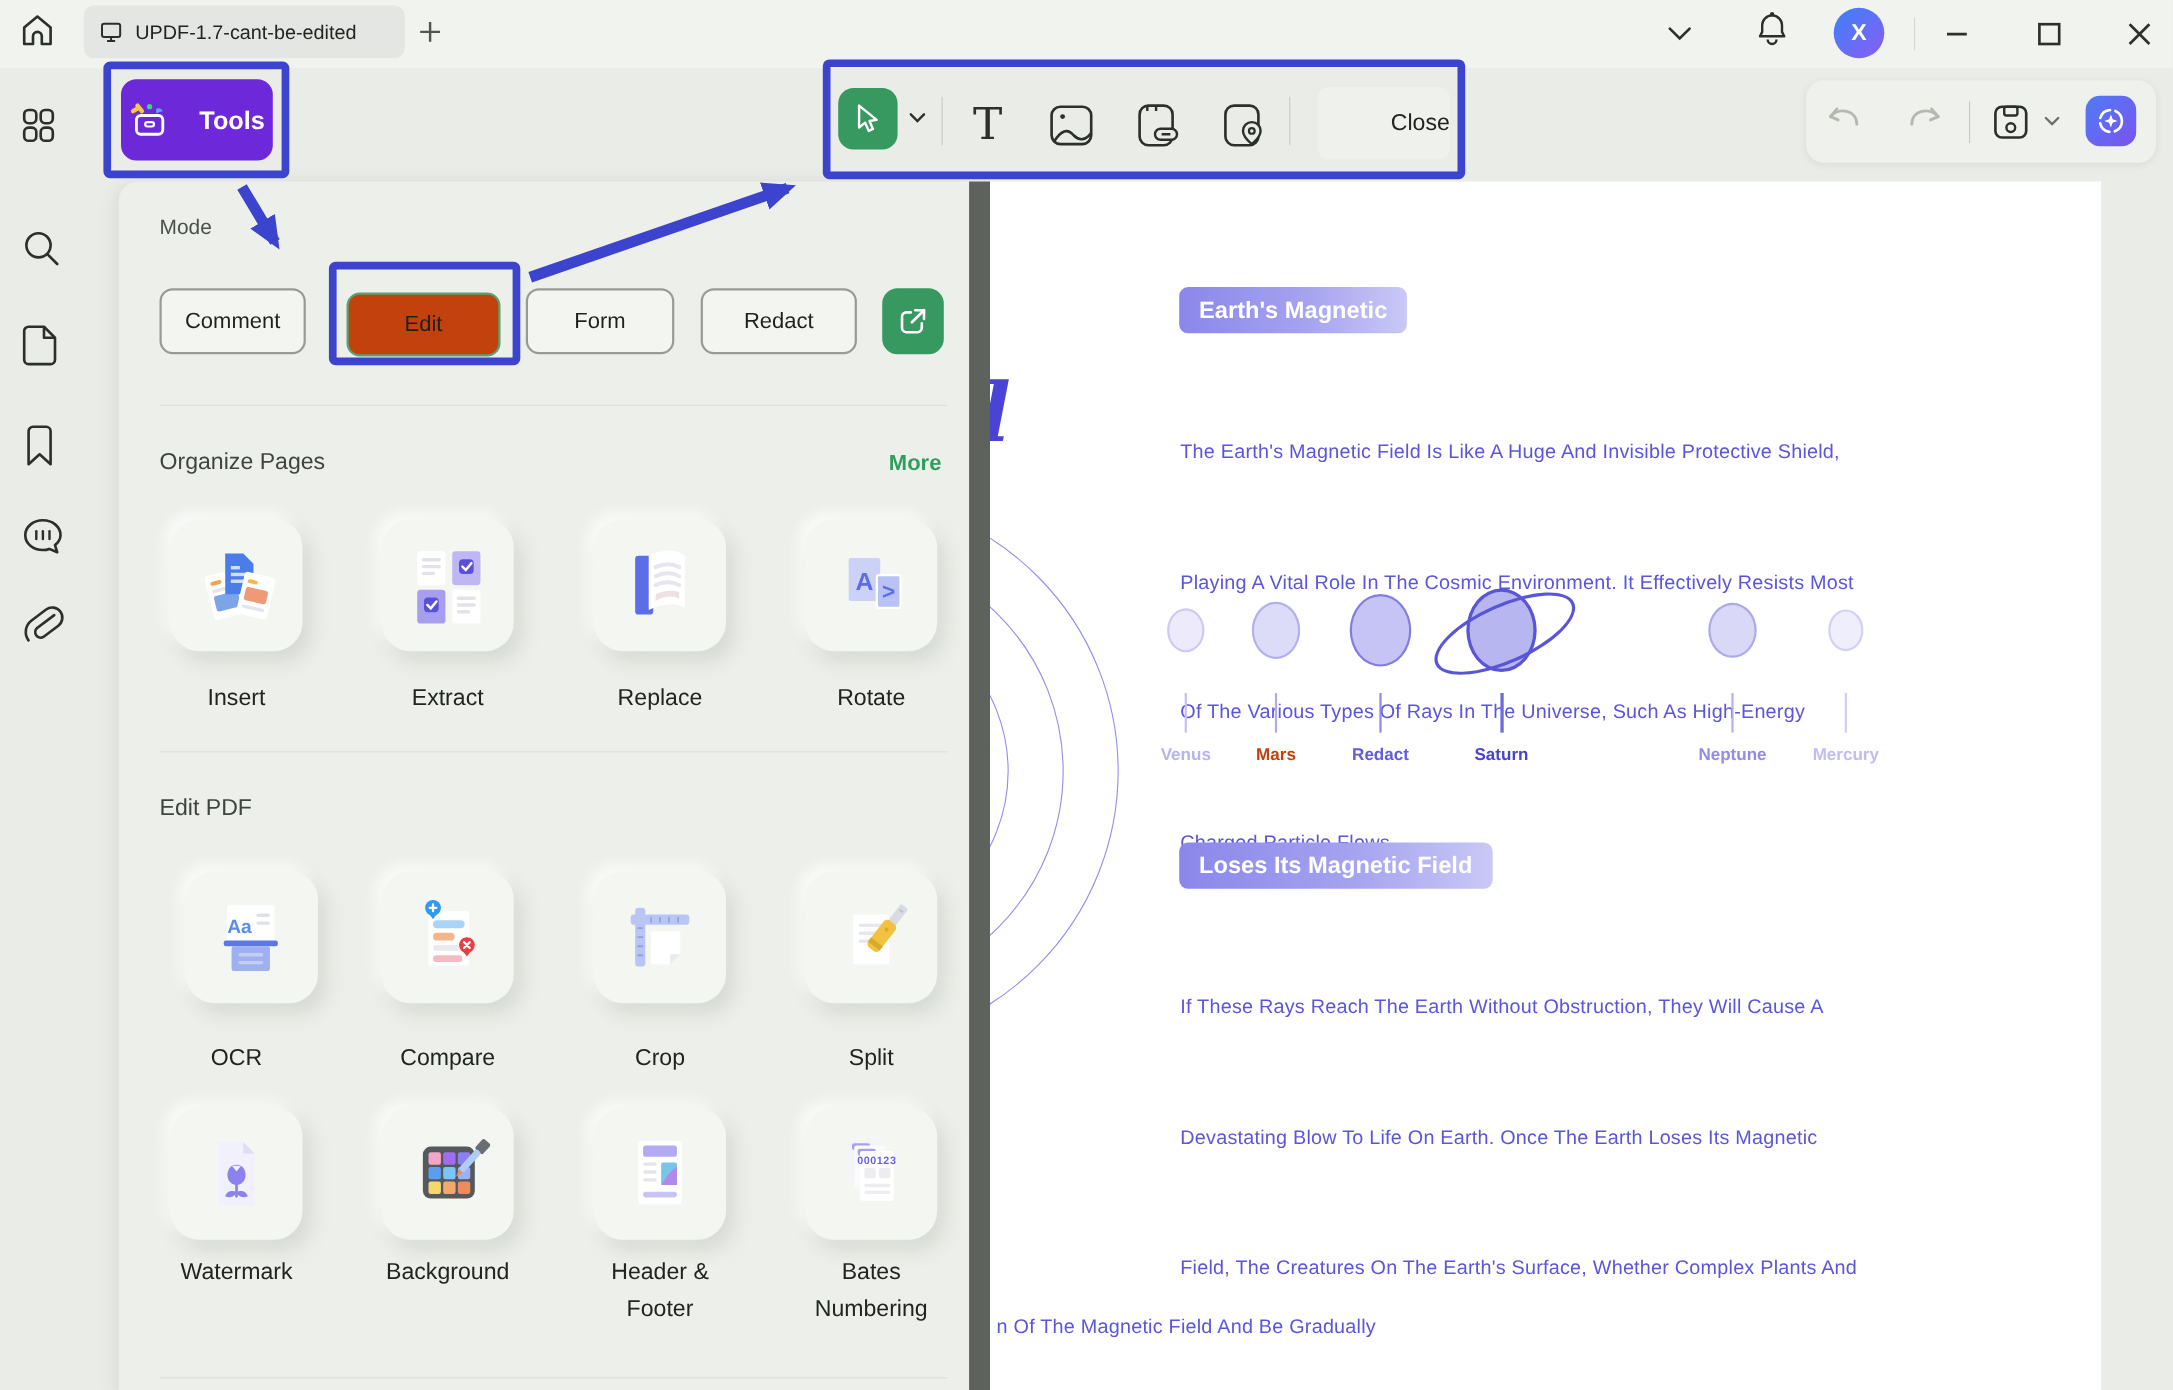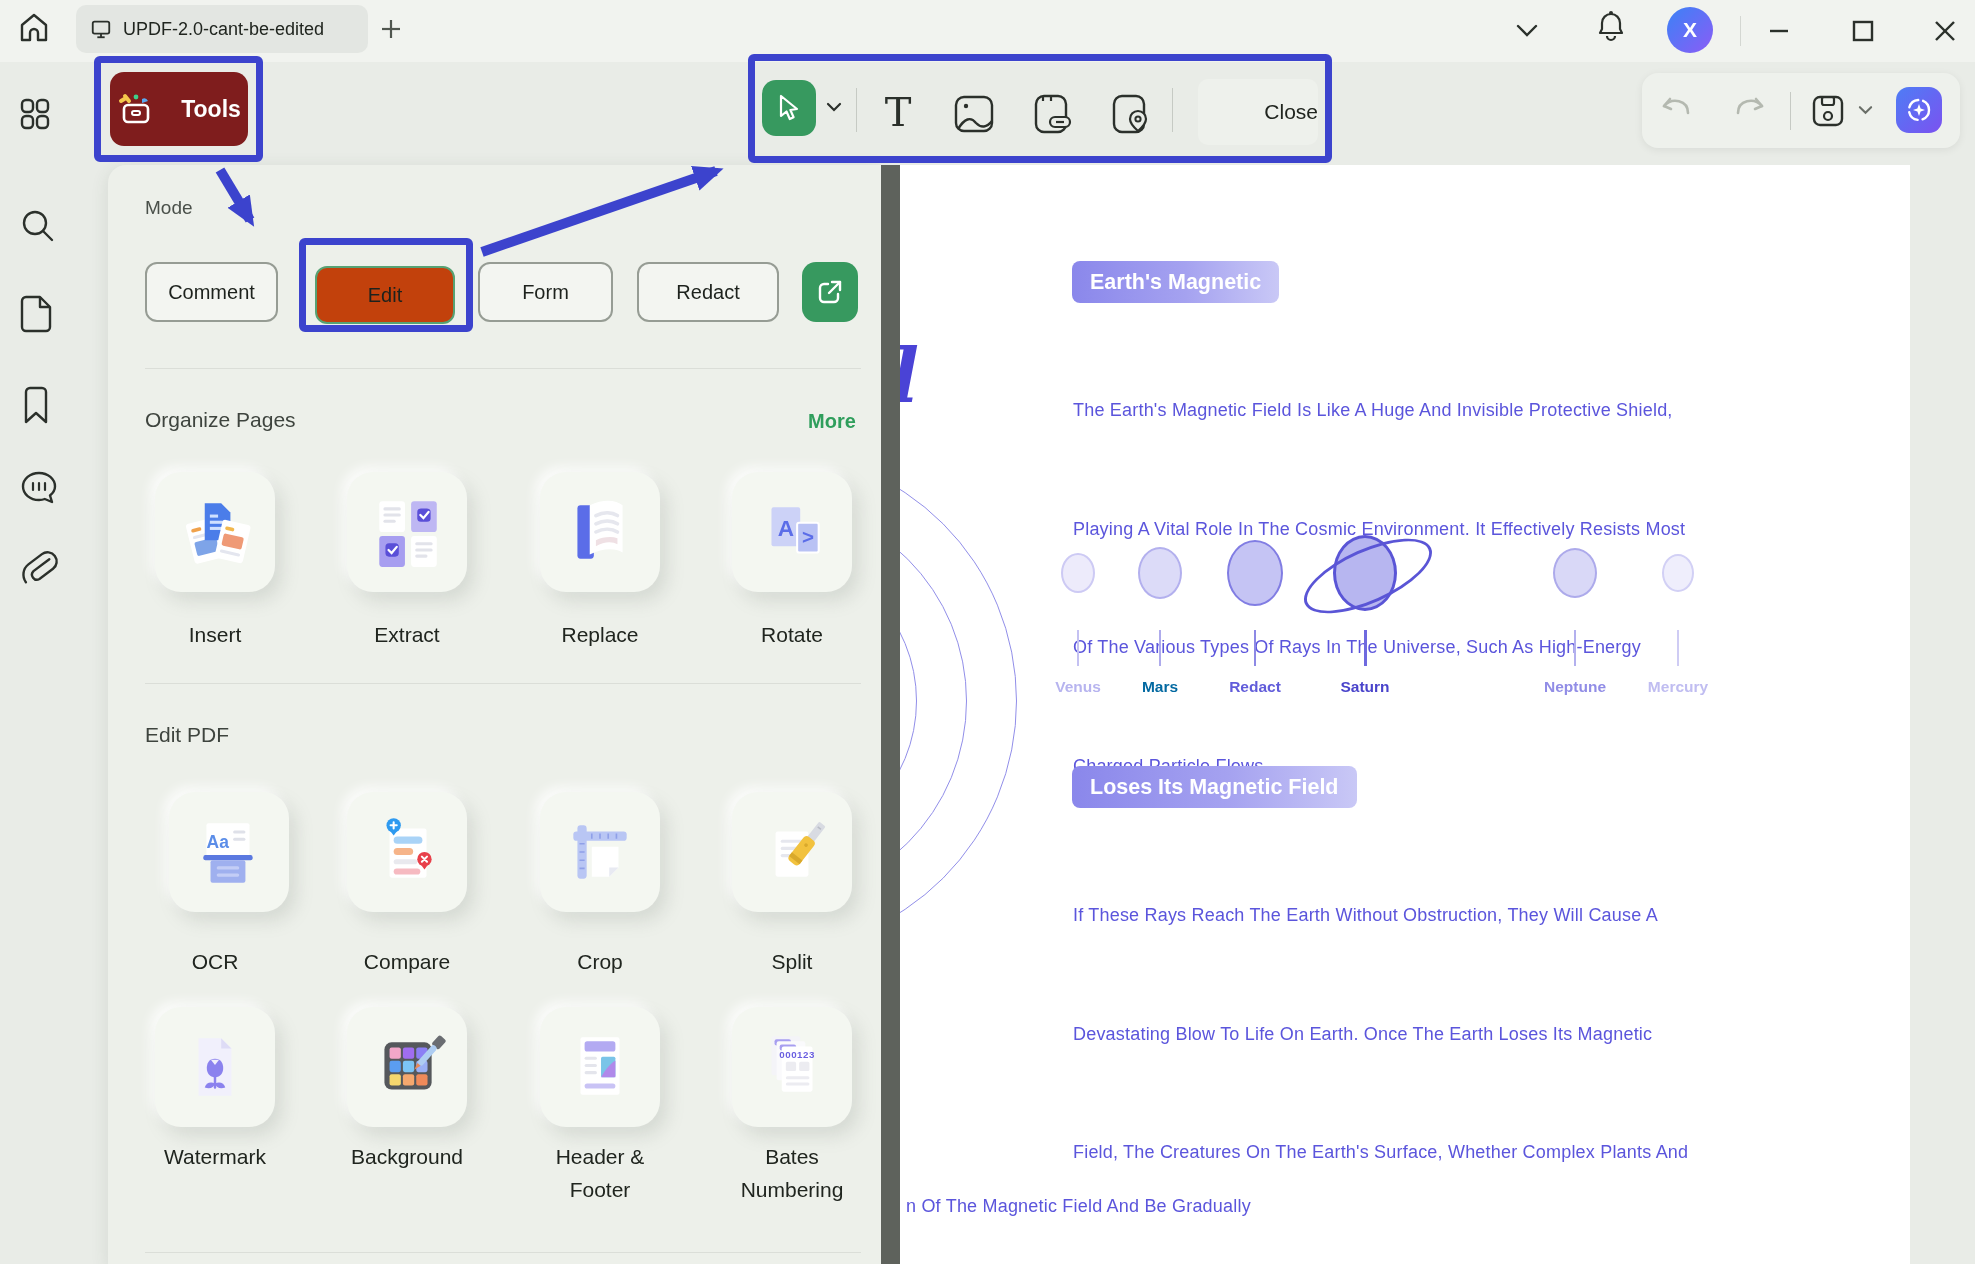--- a/index.html
+++ b/index.html
@@ -13,21 +13,21 @@
   .tab{position:absolute;left:76px;top:5px;width:292px;height:48px;background:#e3e6e2;
        border-radius:10px;display:flex;align-items:center;gap:11px;padding:0 14px;box-sizing:border-box}
   .tab-title{font-size:18px;color:#20251f;white-space:nowrap}
   .winbtn{position:absolute;top:14px;width:34px;height:34px;display:flex;align-items:center;justify-content:center}
   .avatar{position:absolute;left:1667px;top:7px;width:46px;height:46px;border-radius:50%;
           background:linear-gradient(135deg,#3b82f6,#8b5cf6);color:#fff;display:flex;
           align-items:center;justify-content:center;font-size:21px;font-weight:700}
   .tdiv{position:absolute;left:1740px;top:16px;width:1px;height:30px;background:#d4d7d2}
 
   
-  .tools-btn{position:absolute;left:110px;top:72px;width:138px;height:74px;background:#7f1d1d;
+  .tools-btn{position:absolute;left:110px;top:72px;width:138px;height:74px;background:#6d28d9;
              border-radius:14px;display:flex;align-items:center;justify-content:center;gap:26px;
              color:#fff;font-size:23px;font-weight:700;z-index:56;cursor:pointer}
   .cursor-btn{position:absolute;left:762px;top:80px;width:54px;height:56px;border-radius:14px;
               background:#37995f;display:flex;align-items:center;justify-content:center}
   .tsep{position:absolute;top:88px;width:1px;height:44px;background:#c6cac4}
   .toolicon{position:absolute;top:92px}
   .close-btn{position:absolute;left:1198px;top:79px;width:120px;height:66px;border-radius:10px;
              background:#eef1ec;display:flex;align-items:center;justify-content:flex-end;
              font-size:21px;color:#20251f;cursor:pointer}
   .rgroup{position:absolute;left:1642px;top:73px;width:318px;height:75px;background:#eef1ec;
@@ -74,21 +74,21 @@
   .planet{position:absolute;top:355px;width:120px;display:flex;flex-direction:column;align-items:center}
   .orb-zone{height:105px;display:flex;align-items:center;justify-content:center;position:relative}
   .orb{border-radius:50%;box-sizing:border-box}
   .tick{margin-top:5px}
   .pname{margin-top:12px;font-size:15.5px;font-weight:700}
   .p-venus .orb{width:34px;height:40px;background:#edebfb;border:2px solid #cdcaf4}
   .p-venus .tick{width:2px;height:36px;background:#c4c1f2}
   .p-venus .pname{color:#b7b4ef}
   .p-mars .orb{width:44px;height:52px;background:#dcdbf8;border:2px solid #b3b0ee}
   .p-mars .tick{width:2px;height:36px;background:#aeabec}
-  .p-mars .pname{color:#0369a1}
+  .p-mars .pname{color:#c2410c}
   .p-jupiter .orb{width:56px;height:66px;background:#c5c4f4;border:2.5px solid #817de3}
   .p-jupiter .tick{width:2.5px;height:36px;background:#8d89e5}
   .p-jupiter .pname{color:#615cda}
   .p-saturn .orb{width:64px;height:76px;background:#b7b6f0;border:3px solid #5a55d6}
   .p-saturn .tick{width:3px;height:36px;background:#6f6adf}
   .p-saturn .pname{color:#4a44cb}
   .ring{position:absolute;width:132px;height:48px;border:3.5px solid #5a55d6;border-radius:50%;
         left:50%;top:50%;margin:-24px 0 0 -66px;transform:rotate(-24deg)}
   .p-uranus .orb{width:56px;height:64px;background:#c5c4f4;border:2.5px solid #7b76e1}
   .p-uranus .tick{width:2.5px;height:36px;background:#8d89e5}
@@ -190,21 +190,21 @@
     <svg width="32" height="34" viewBox="0 0 32 34">
       <path d="M4 14 L16 4 L28 14 V29 H20 V22 a4 4 0 0 0 -8 0 V29 H4 Z" fill="none" stroke="#2b302b" stroke-width="2.4" stroke-linejoin="round"></path>
     </svg>
   </div>
   <div class="tab">
     <svg width="22" height="22" viewBox="0 0 24 24">
       <rect x="3" y="4" width="18" height="13" rx="2" fill="none" stroke="#2b302b" stroke-width="2"></rect>
       <line x1="12" y1="17" x2="12" y2="21" stroke="#2b302b" stroke-width="2"></line>
       <line x1="8" y1="21" x2="16" y2="21" stroke="#2b302b" stroke-width="2"></line>
     </svg>
-    <span class="tab-title">UPDF-2.0-cant-be-edited</span>
+    <span class="tab-title">UPDF-1.7-cant-be-edited</span>
   </div>
   <div class="abs" style="left:378px;top:16px">
     <svg width="26" height="26" viewBox="0 0 26 26">
       <line x1="13" y1="4" x2="13" y2="22" stroke="#50564f" stroke-width="2.2"></line>
       <line x1="4" y1="13" x2="22" y2="13" stroke="#50564f" stroke-width="2.2"></line>
     </svg>
   </div>
 
   <div class="winbtn" style="left:1510px">
     <svg width="24" height="14" viewBox="0 0 24 14">

